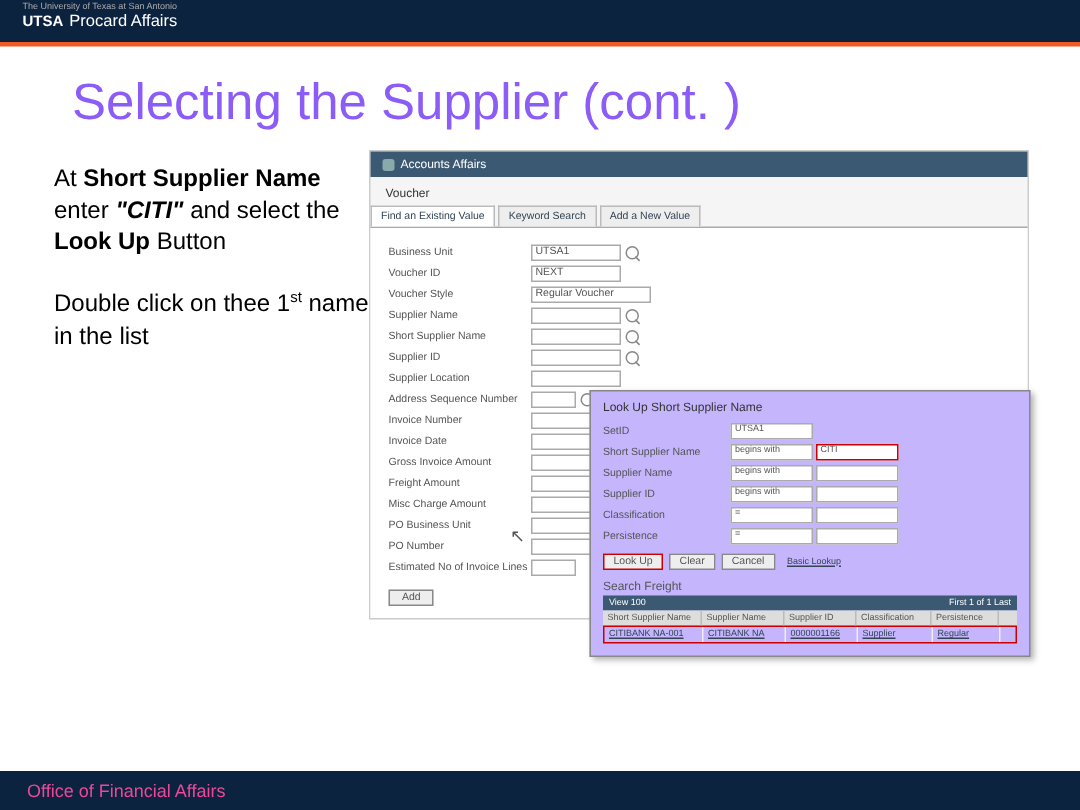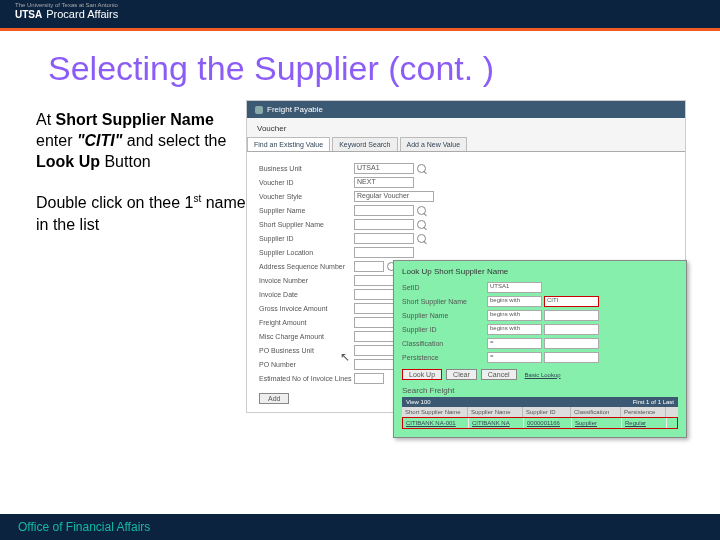--- a/index.html
+++ b/index.html
@@ -24,37 +24,37 @@
 .ap-tabs{display:flex;gap:2px;font-size:7px}
 .ap-tab{padding:3px 6px;background:#eee;border:1px solid #bbb;border-bottom:none;color:#345}
 .ap-tab.active{background:#fff}
 .ap-body{background:#fff;padding:8px 12px;min-height:260px;position:relative}
 .frow{display:flex;align-items:center;margin:3px 0;font-size:7px}
 .frow .lbl{width:95px;text-align:left;color:#555}
 .frow .inp{border:1px solid #aaa;background:#fff;height:11px;width:60px;font-size:7px;padding:0 2px}
 .frow .mag{width:9px;height:9px;border:1px solid #888;border-radius:50%;margin-left:3px;position:relative}
 .frow .mag::after{content:"";position:absolute;width:4px;height:1px;background:#888;bottom:-1px;right:-2px;transform:rotate(45deg)}
 .btn{border:1px solid #888;background:#eee;padding:1px 8px;font-size:7px;display:inline-block;margin-top:6px}
-.popup{position:absolute;top:108px;left:146px;width:294px;background:#86efac;border:1px solid #888;box-shadow:2px 2px 4px rgba(0,0,0,0.3);font-size:7px;padding:6px 8px 8px}
+.popup{position:absolute;top:108px;left:146px;width:294px;background:#c4b5fd;border:1px solid #888;box-shadow:2px 2px 4px rgba(0,0,0,0.3);font-size:7px;padding:6px 8px 8px}
 .popup h4{font-size:8px;color:#333;margin-bottom:6px;font-weight:normal}
 .popup .frow .lbl{width:85px}
 .popup .sel{border:1px solid #aaa;background:#fff;height:11px;width:55px;font-size:6px;padding:0 2px;margin-right:2px}
 .popup .inp2{border:1px solid #aaa;background:#fff;height:11px;width:55px;font-size:6px;padding:0 2px}
 .redbox{border:1.5px solid #c00!important}
 .popup-btns{display:flex;gap:4px;margin-top:6px;align-items:center}
 .popup-btns .btn{margin-top:0;padding:1px 6px}
 .basiclink{color:#345;text-decoration:underline;font-size:6px;margin-left:4px}
 .results-hdr{color:#555;font-size:8px;margin-top:6px}
 .results-bar{background:#3b5972;color:#fff;font-size:6px;padding:2px 4px;margin-top:2px;display:flex;justify-content:space-between}
 .results-thead{display:flex;background:#ddd;font-size:6px}
 .results-thead span{padding:2px 3px;border-right:1px solid #bbb}
 .results-row{display:flex;font-size:6px;color:#345;text-decoration:underline;border:1.5px solid #c00}
 .results-row span{padding:2px 3px;border-right:1px solid #eee}
 .cursor{position:absolute;top:198px;left:93px;font-size:12px;pointer-events:none}
-.footer{position:absolute;bottom:0;left:0;right:0;height:26px;background:#0c2340;color:#14b8a6;display:flex;justify-content:space-between;align-items:center;padding:0 18px;font-size:12px}
+.footer{position:absolute;bottom:0;left:0;right:0;height:26px;background:#0c2340;color:#ec4899;display:flex;justify-content:space-between;align-items:center;padding:0 18px;font-size:12px}
 sup{font-size:10px}
 </style>
 </head>
 <body>
 
 <div class="header">
   <span class="tag" style="position:absolute;top:2px;left:15px">The University of Texas at San Antonio</span>
   <span class="utsa">UTSA</span>
   <span class="biz">Procard Affairs</span>
 </div>
@@ -69,21 +69,21 @@
     </p>
     <p>
       <span>Double click on thee 1</span><sup>st</sup><span> name in the list</span>
     </p>
   </div>
 
   <div class="right-col">
     <div class="ap-panel">
       <div class="ap-hdr">
         <span class="ap-hdr-icon"></span>
-        <span>Freight Payable</span>
+        <span>Accounts Affairs</span>
       </div>
       <div class="ap-nav">
         <div class="ap-nav-title">Voucher</div>
         <div class="ap-tabs">
           <span class="ap-tab active">Find an Existing Value</span>
           <span class="ap-tab">Keyword Search</span>
           <span class="ap-tab">Add a New Value</span>
         </div>
       </div>
       <div class="ap-body">

